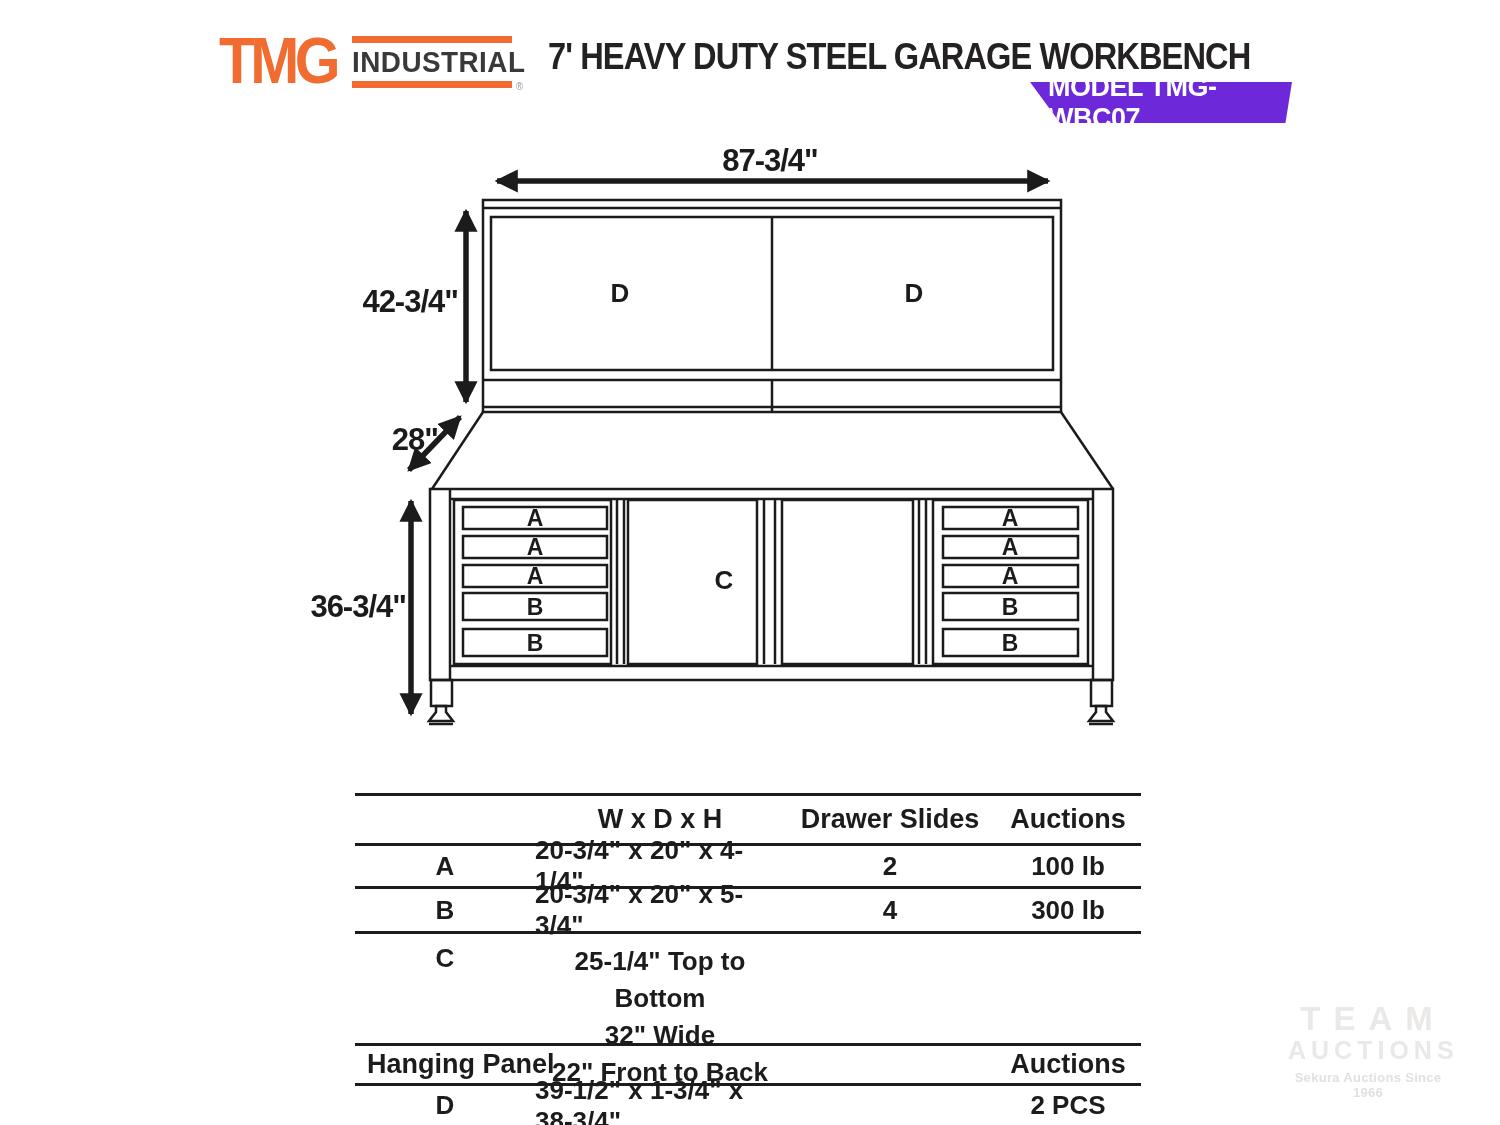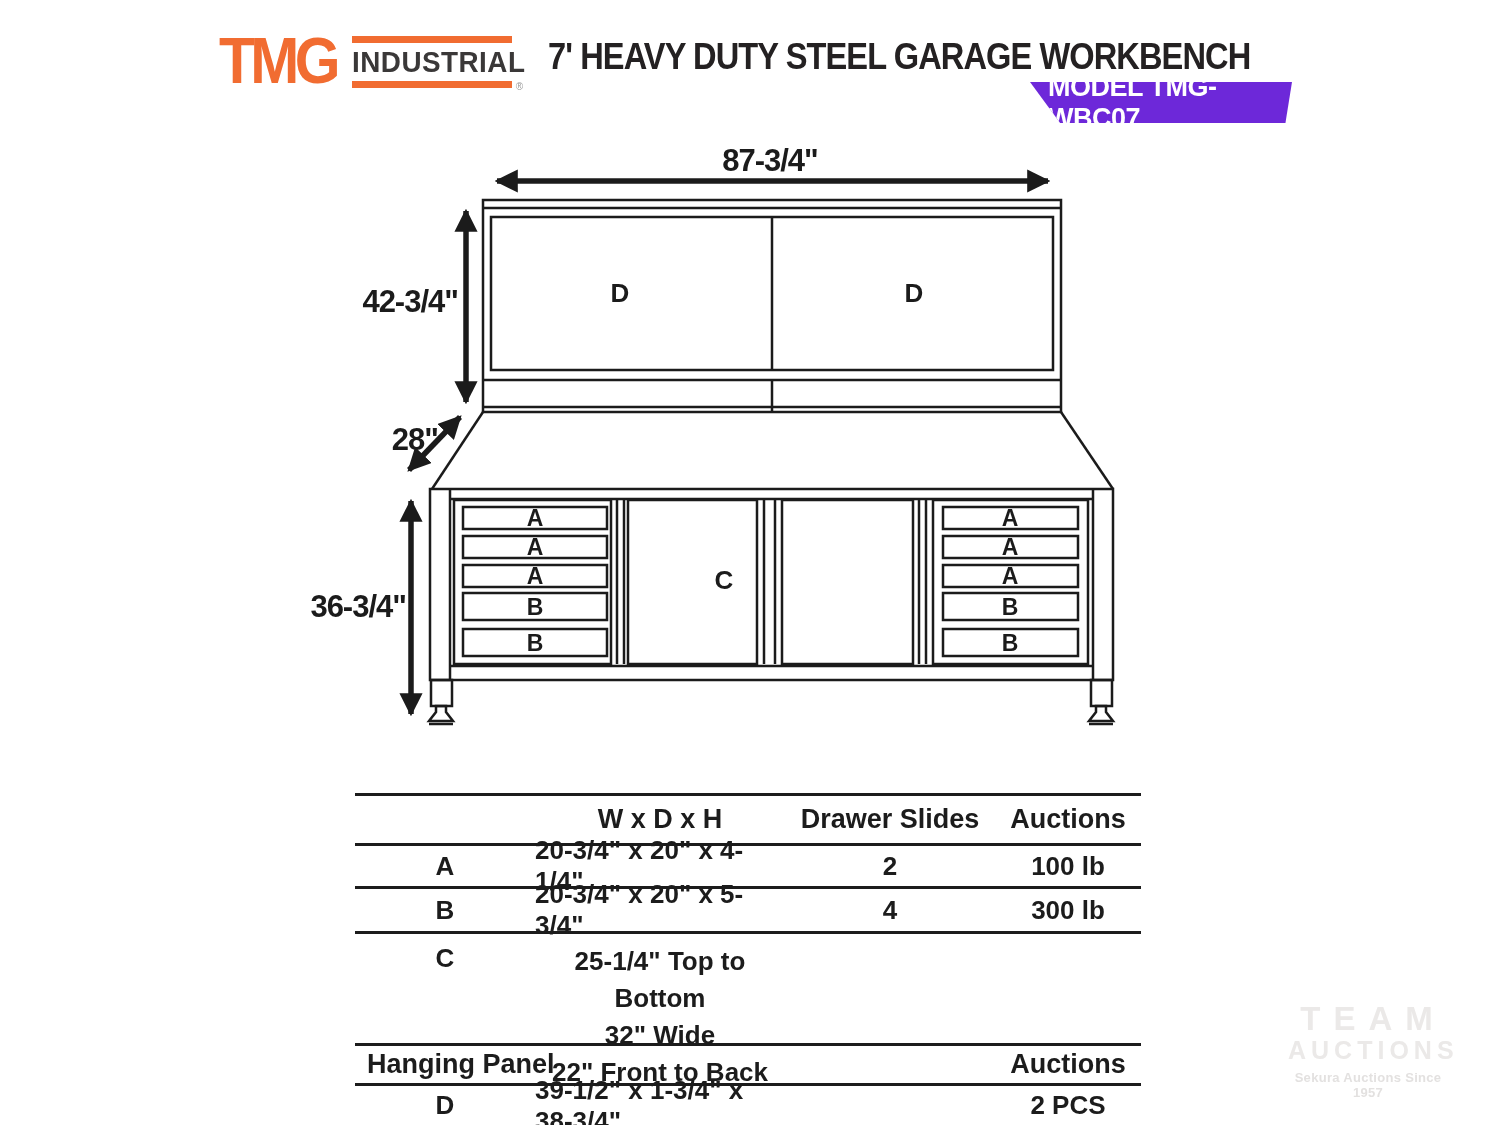--- a/index.html
+++ b/index.html
@@ -199,16 +199,16 @@
       <div class="cell c1 tlabel">D</div>
       <div class="cell c2 tval">39-1/2" x 1-3/4" x 38-3/4"</div>
       <div class="cell c3"></div>
       <div class="cell c4 tval">2 PCS</div>
     </div>
   </div>
 
   <div class="watermark">
     <div class="wm1">TEAM</div>
     <div class="wm2">AUCTIONS</div>
-    <div class="wm3">Sekura Auctions Since 1957</div>
+    <div class="wm3">Sekura Auctions Since 1966</div>
   </div>
 
 </div>
 
 </body></html>

